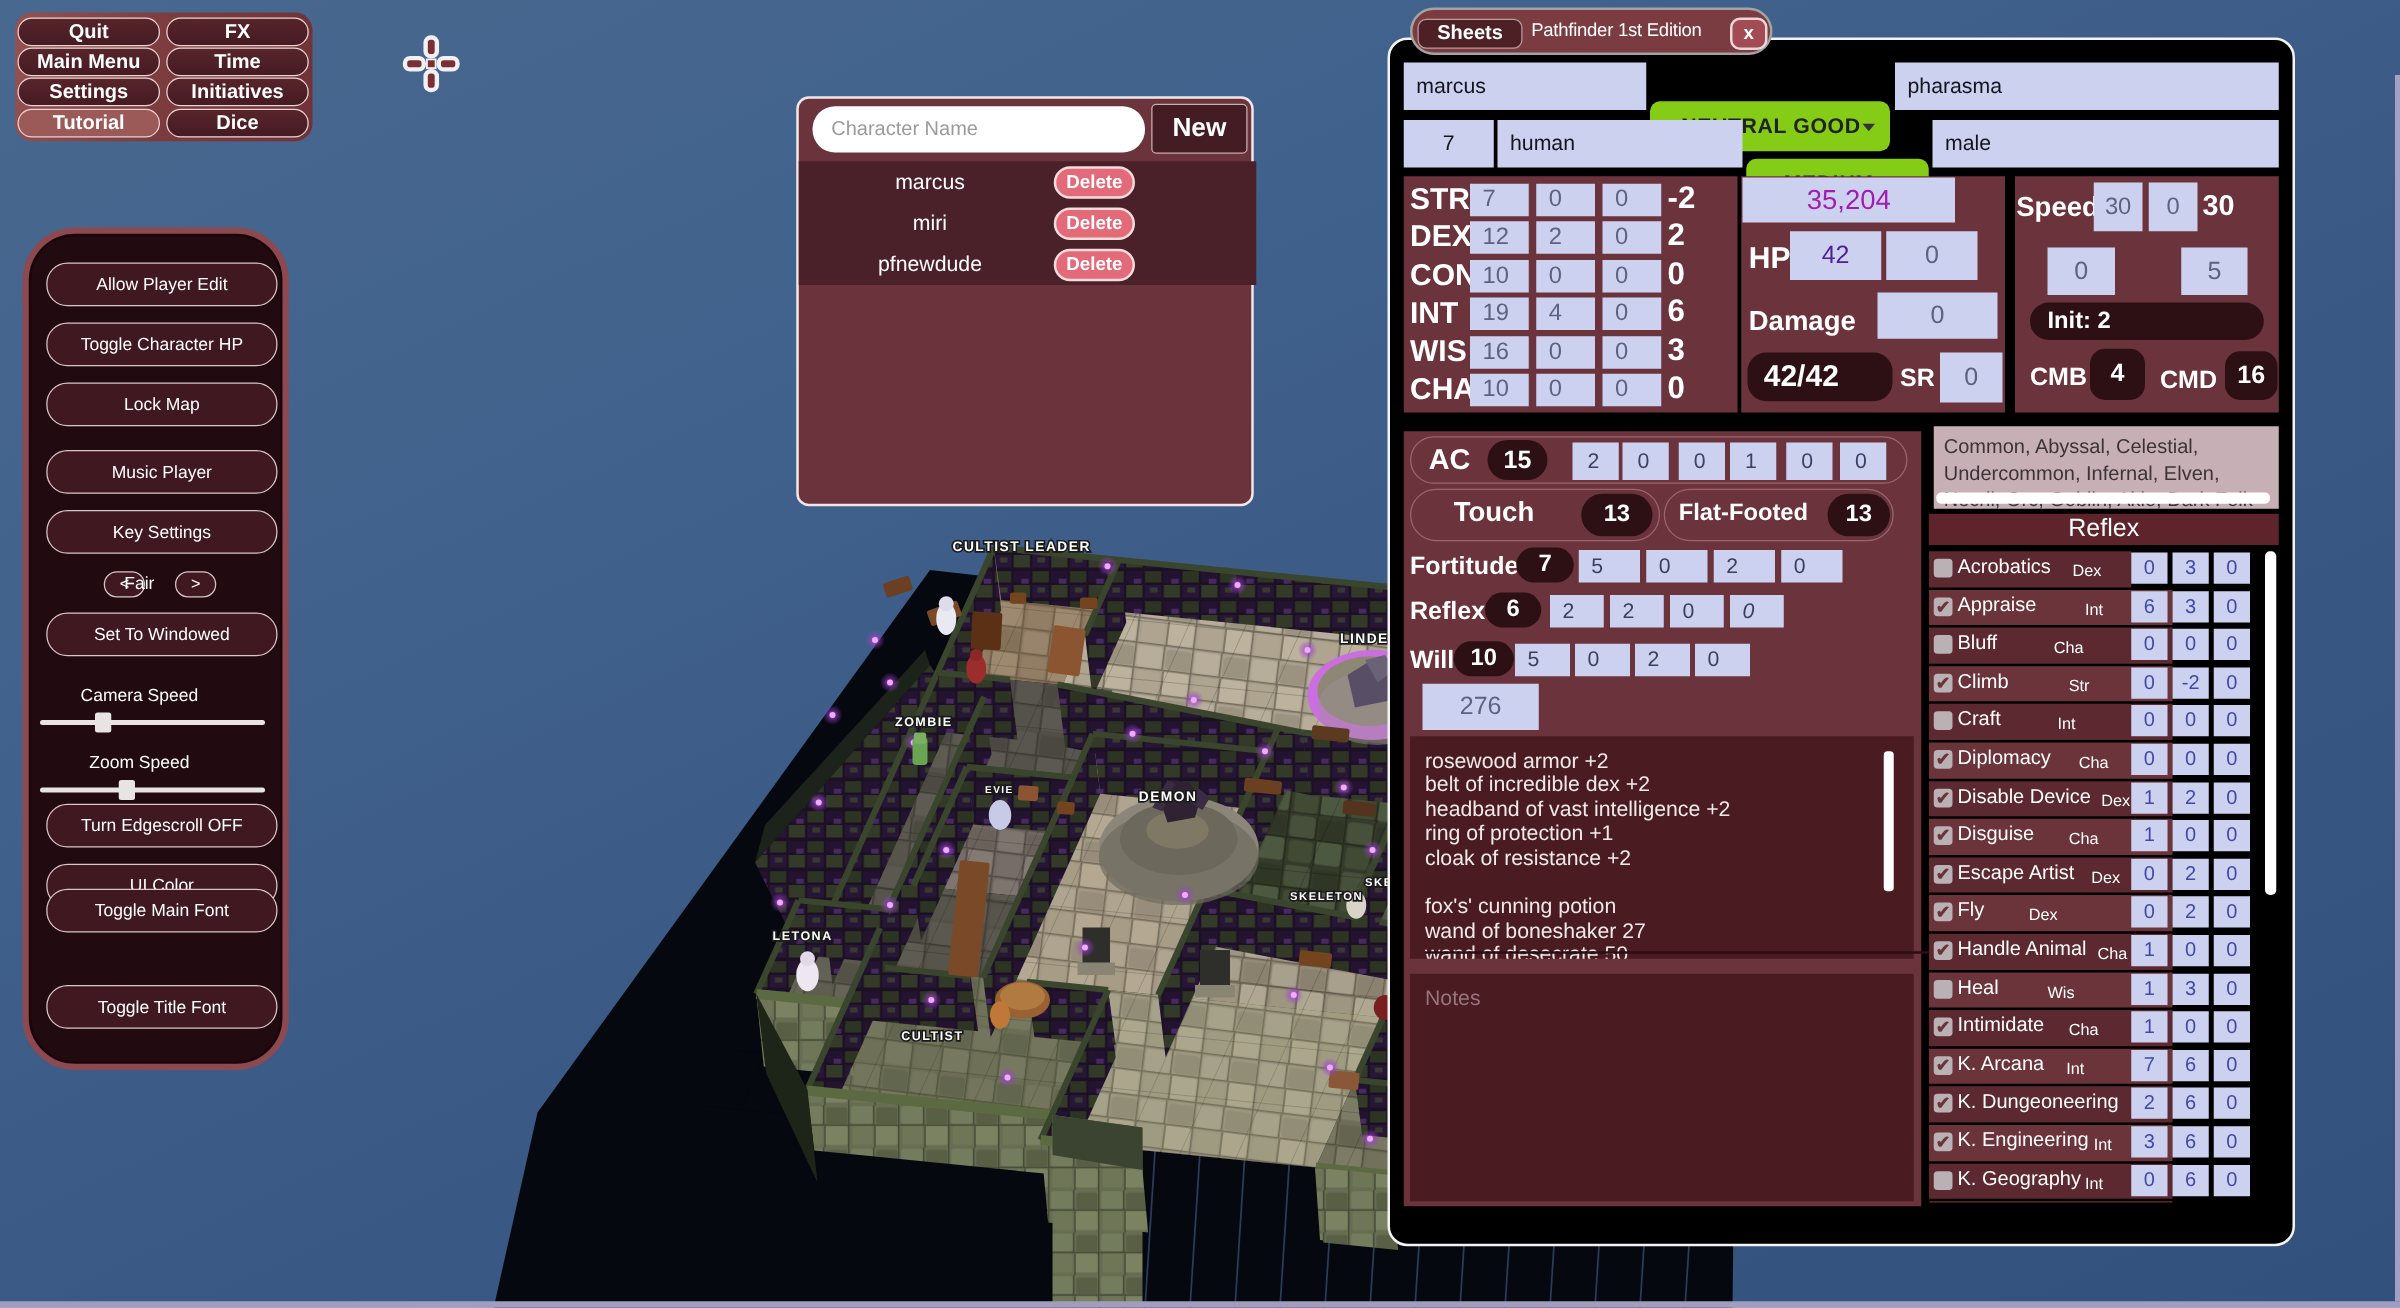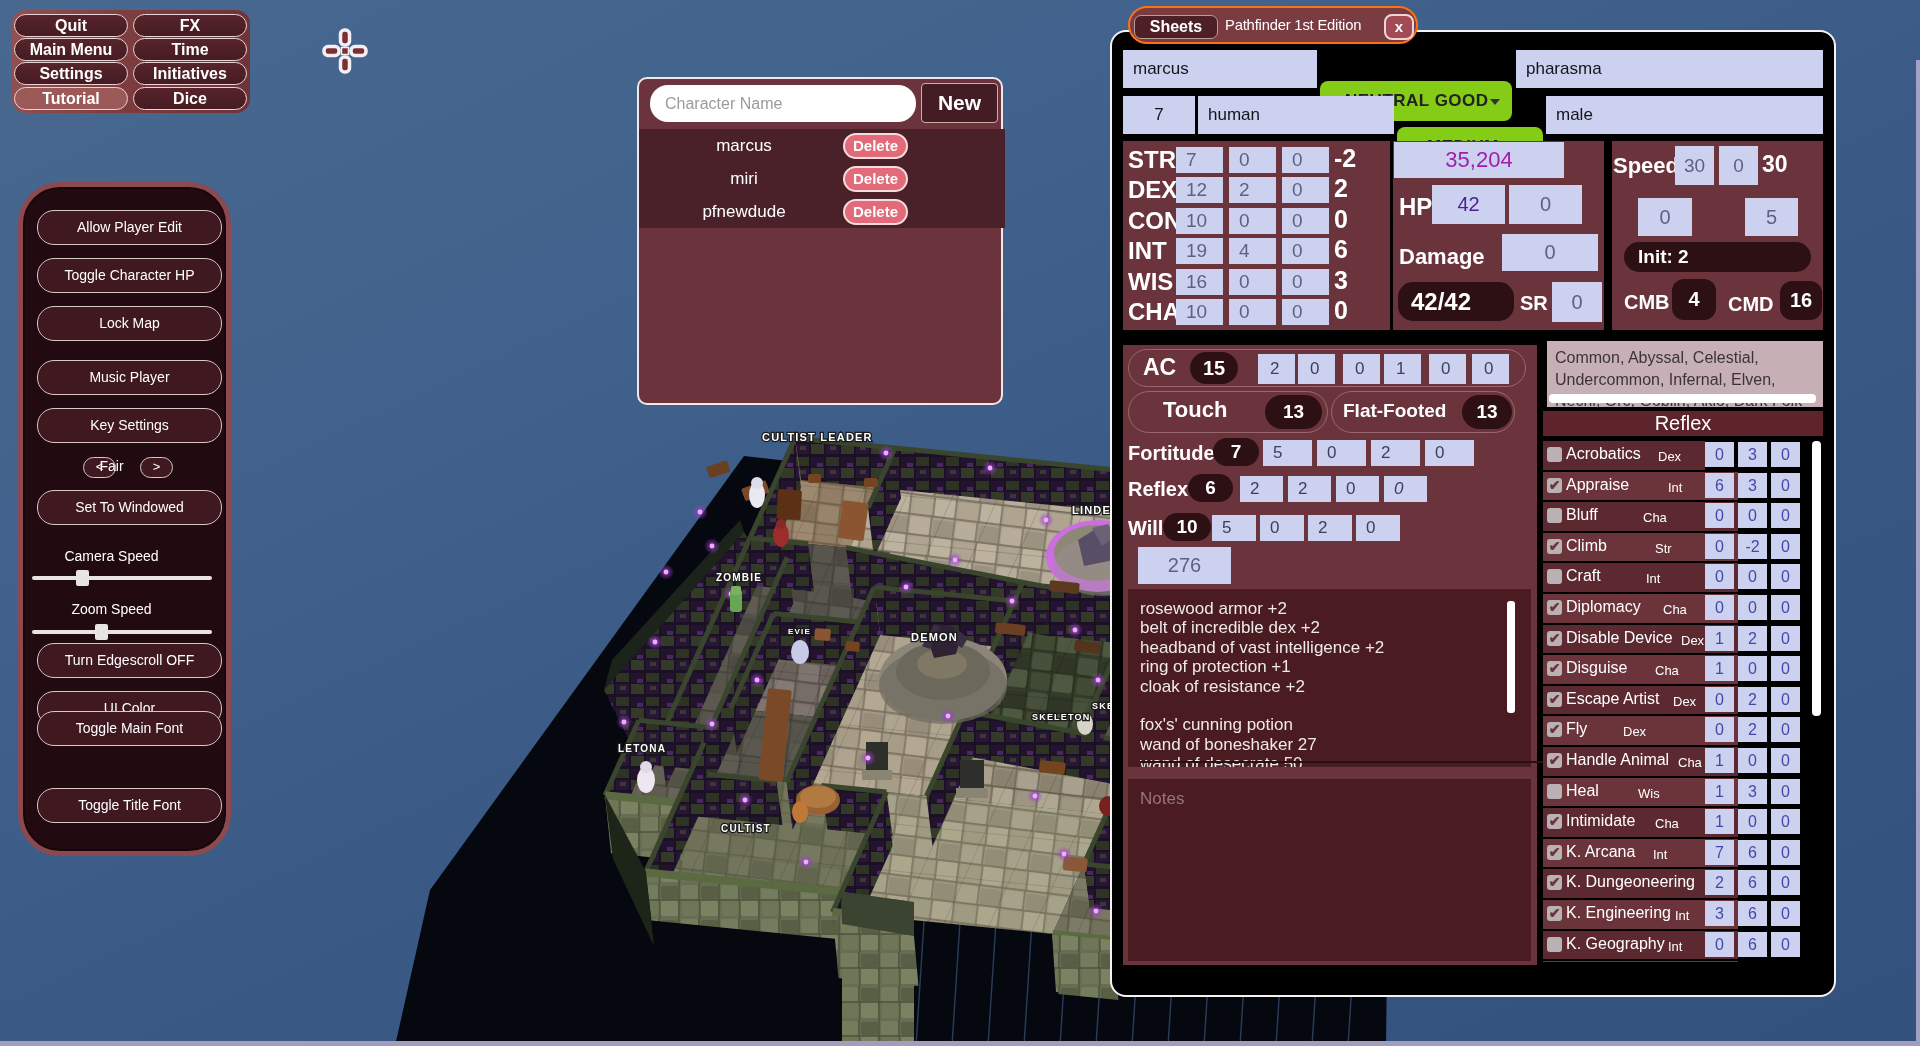--- a/index.html
+++ b/index.html
@@ -43,21 +43,21 @@
   border:1px solid #caaeae; border-radius:4px; color:#fff; font-size:21px; font-weight:bold;
   text-align:center; line-height:38px; }
 #clist { position:absolute; left:0px; top:50px; width:366px; height:99px; background:#4a2129; }
 .crow { position:relative; height:33px; }
 .cname { position:absolute; left:0; width:210px; text-align:center; color:#fff; font-size:17px; line-height:33px;}
 .cdel { position:absolute; left:204px; top:4px; width:65px; height:26px; background:#e26a79;
   border:2px solid #f6dcdc; border-radius:14px; color:#fff; font-size:15px; font-weight:bold;
   text-align:center; line-height:22px; }
 
 #tab { position:absolute; left:1128px; top:6px; width:290px; height:38px; background:#7b3c41;
-  border:2px solid #f97316; border-radius:19px; }
+  border:2px solid #a3a3a3; border-radius:19px; }
 #tabsheets { position:absolute; left:4px; top:7px; width:84px; height:24px; background:#4d2026;
   border:1px solid #bb9a9c; border-radius:7px; color:#fff; font-weight:bold; font-size:16px; text-align:center; line-height:22px;}
 #tabtitle { position:absolute; left:95px; top:9px; color:#fff; font-size:14.8px; white-space:nowrap; letter-spacing:-0.2px;}
 #tabx { position:absolute; left:254px; top:6px; width:30px; height:26px; background:#a34b55;
   border:2px solid #edd6d6; border-radius:8px; color:#fff; font-size:15px; font-weight:bold;
   text-align:center; line-height:21px;}
 #sheet { position:absolute; left:1110px; top:30px; width:726px; height:967px; background:#000;
   border:2.5px solid #f5f2f2; border-radius:16px; }
 .lav { position:absolute; background:#cdd1f0; color:#14141c; font-size:17px; }
 .lavl { padding-left:10px; }

